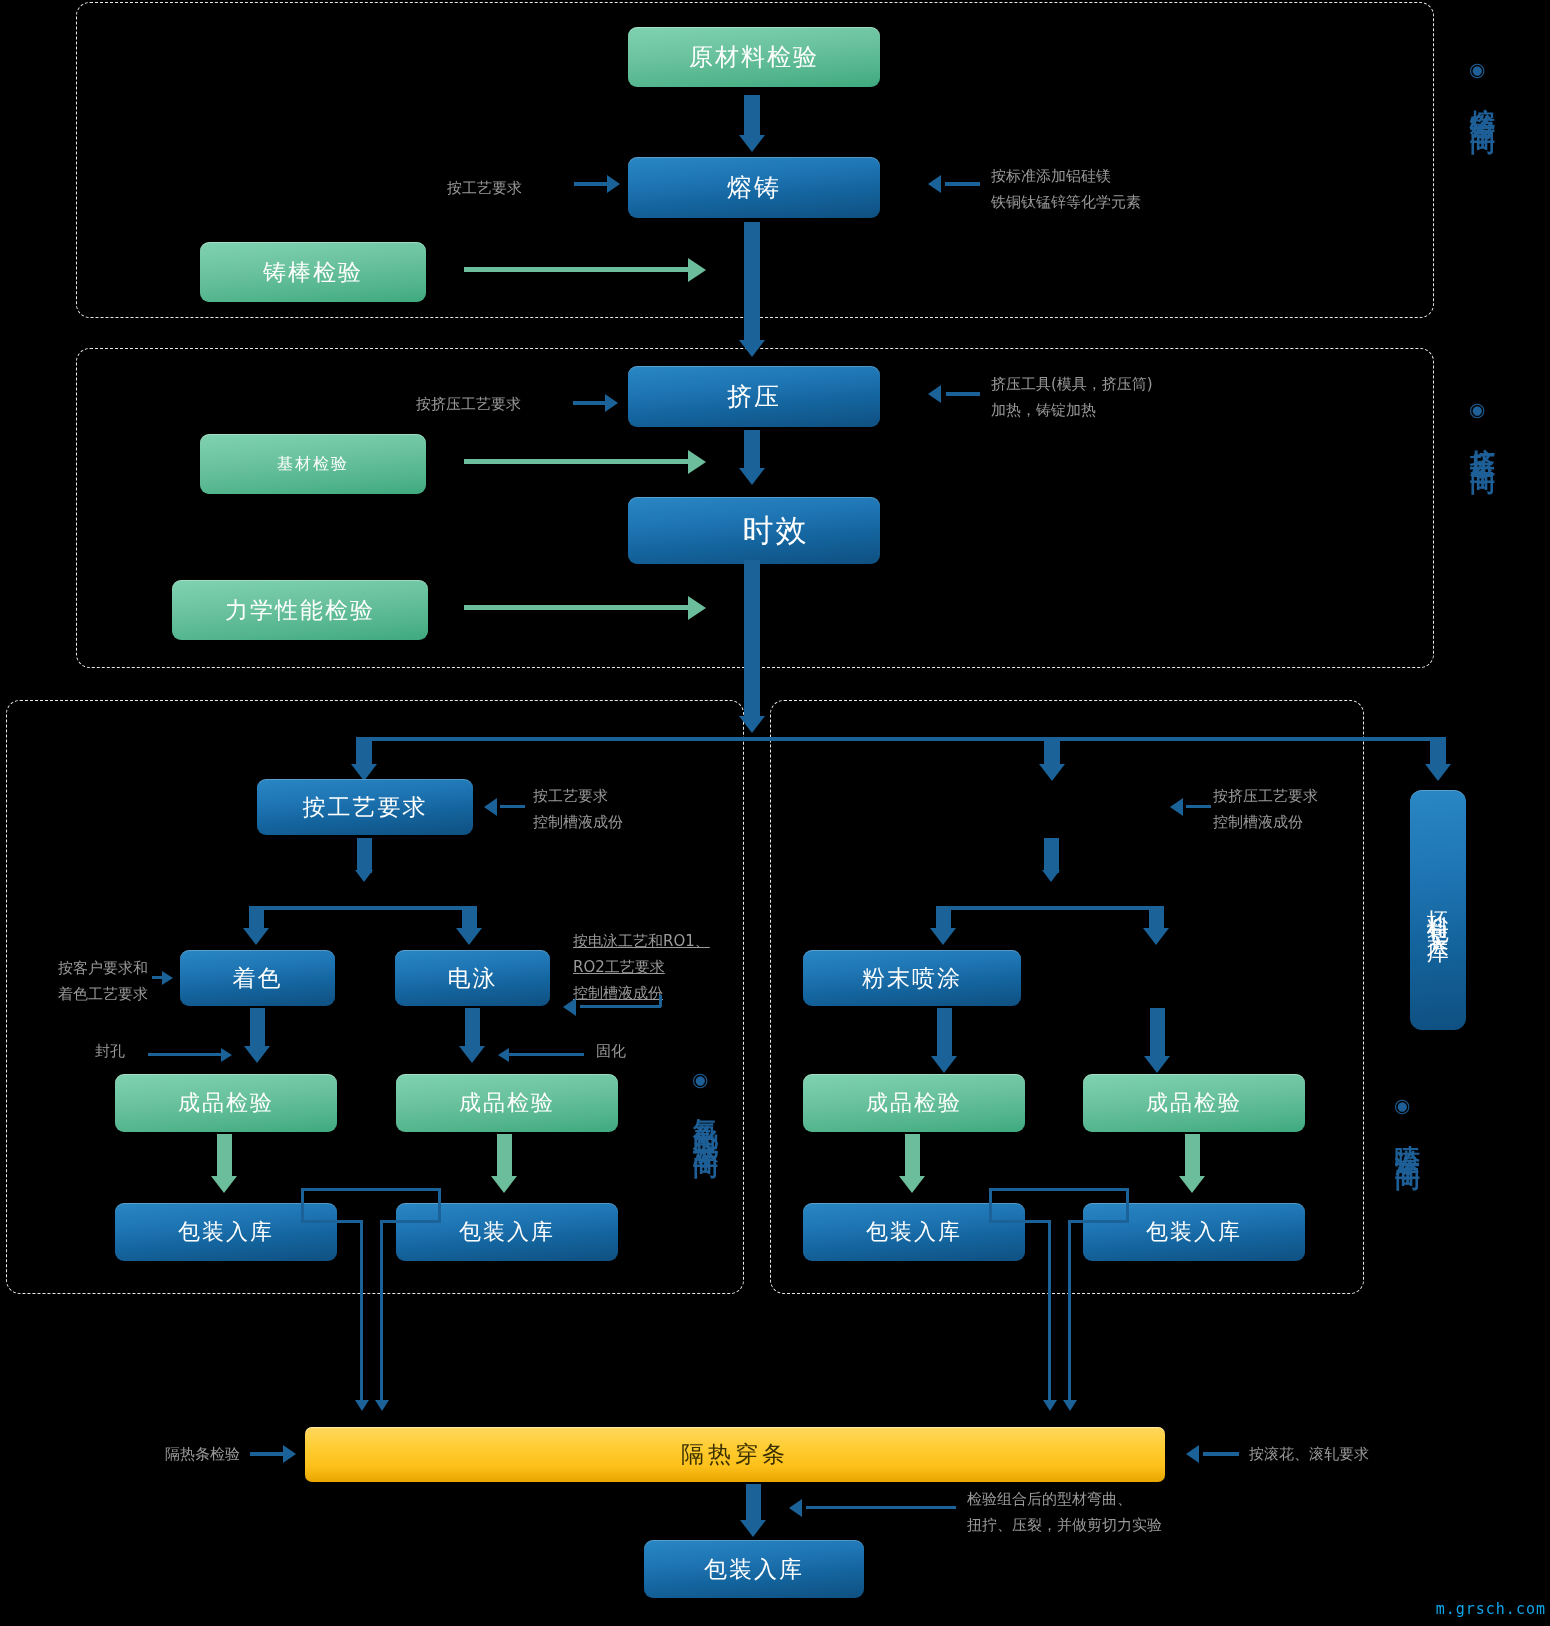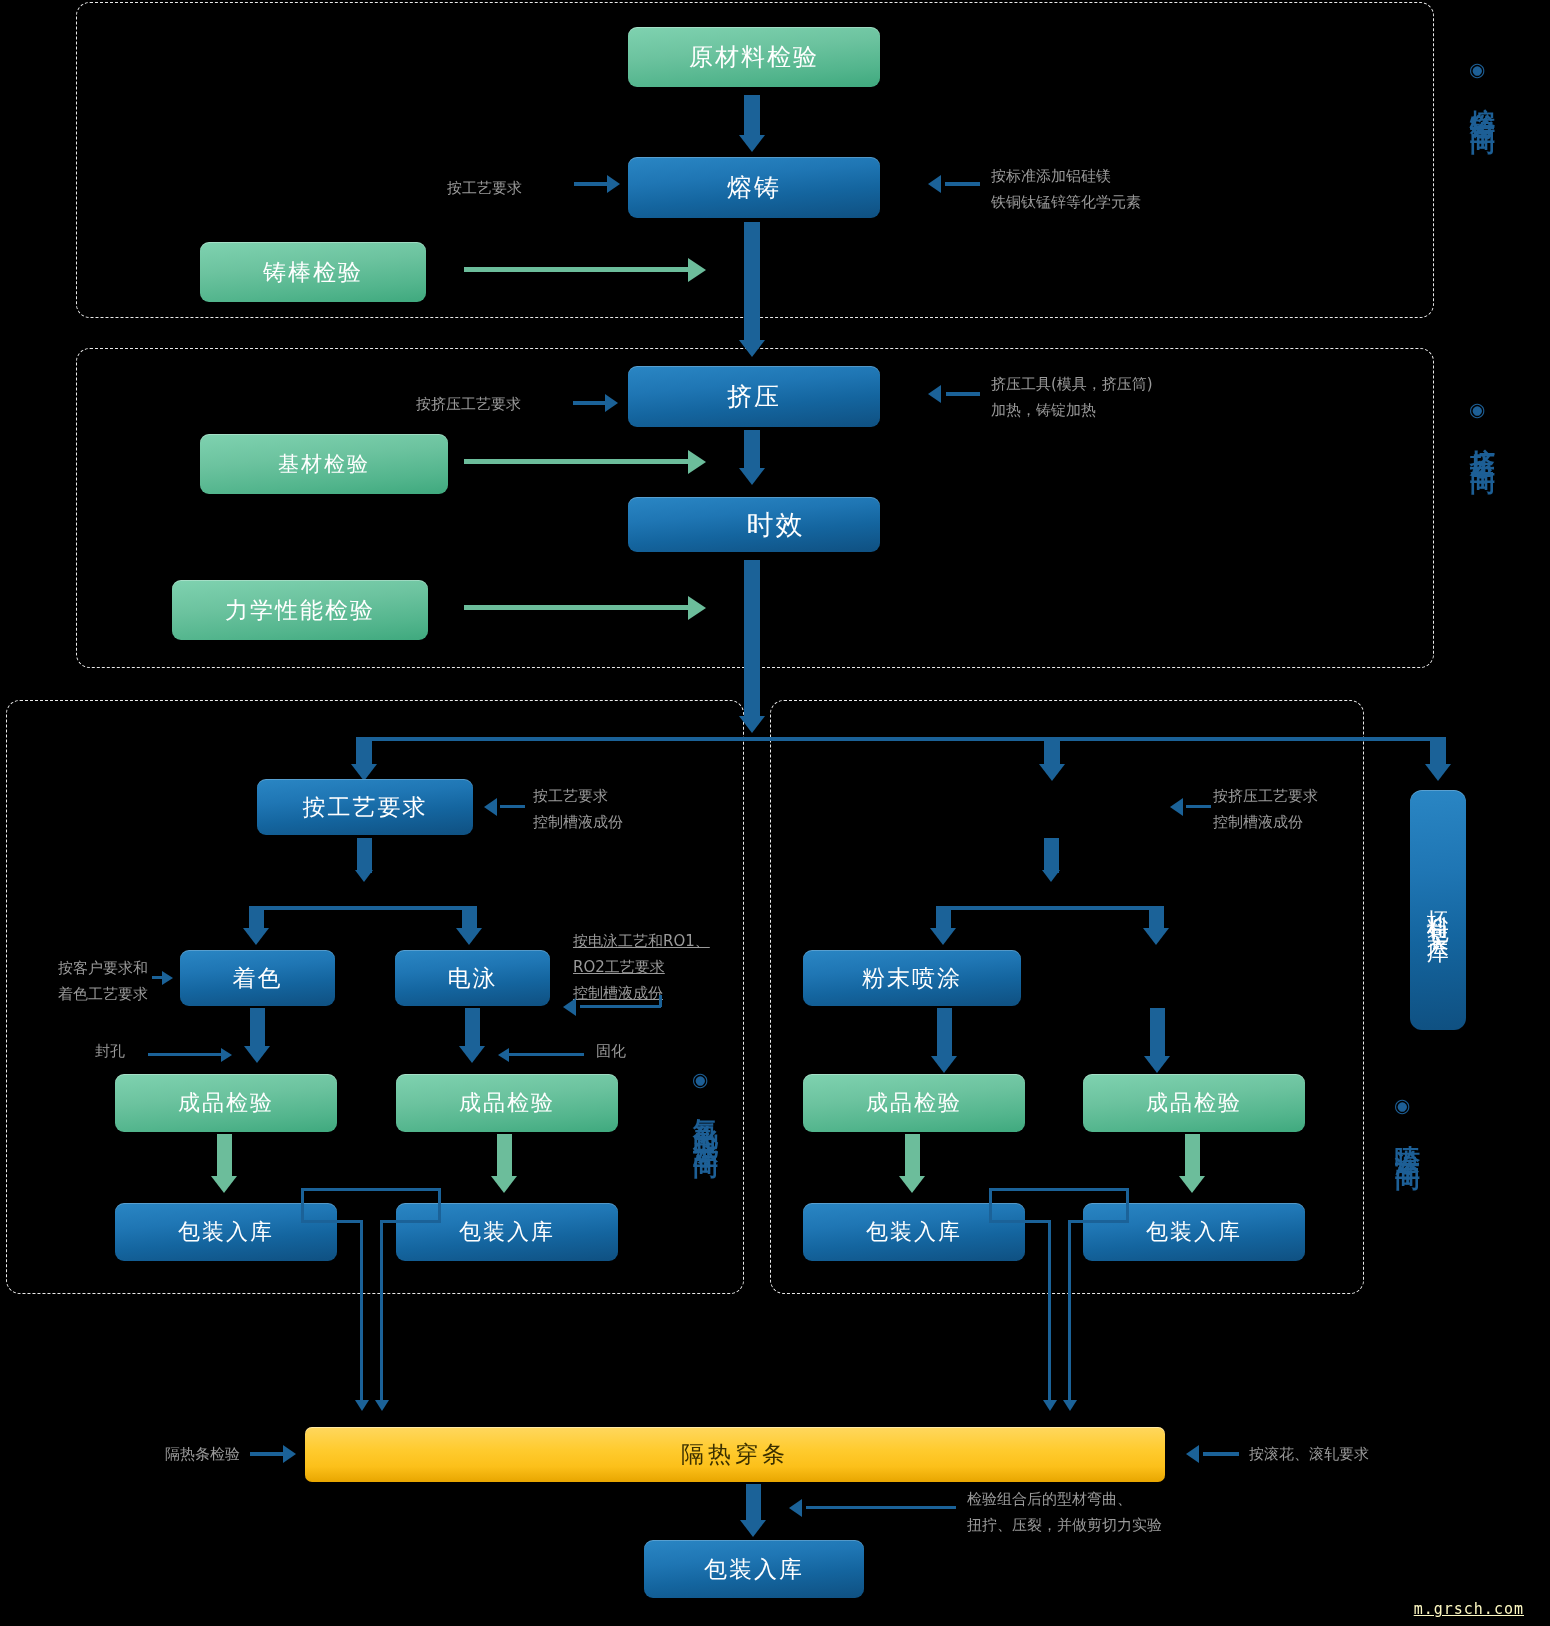--- a/index.html
+++ b/index.html
@@ -45,22 +45,22 @@
   .aleft{position:absolute;width:0;height:0;border-top:9px solid transparent;
          border-bottom:9px solid transparent;border-right:13px solid #1b6298;}
   .aright{position:absolute;width:0;height:0;border-top:9px solid transparent;
           border-bottom:9px solid transparent;border-left:13px solid #1b6298;}
   .aright.g{border-top:12px solid transparent;border-bottom:12px solid transparent;
             border-left:18px solid #6cbd9b;}
   .aleft.thin{border-top:7px solid transparent;border-bottom:7px solid transparent;border-right:11px solid #1b6298;}
   .aright.thin{border-top:7px solid transparent;border-bottom:7px solid transparent;border-left:11px solid #1b6298;}
   .adown.thin{border-left:7px solid transparent;border-right:7px solid transparent;border-top:11px solid #1b6298;}
 
-  #watermark{position:absolute;right:26px;bottom:8px;color:#fef9c3;font-size:15px;
-             font-family:"DejaVu Sans Mono","Liberation Mono",monospace;letter-spacing:1px;text-decoration:underline;}
+  #watermark{position:absolute;right:4px;bottom:8px;color:#0ea5e9;font-size:15px;
+             font-family:"DejaVu Sans Mono","Liberation Mono",monospace;letter-spacing:1px;}
 </style>
 </head>
 <body>
 
 <div id="stage">
 
   <div class="zone" style="left:76px;top:2px;width:1358px;height:316px;"></div>
   <div class="zone" style="left:76px;top:348px;width:1358px;height:320px;"></div>
   <div class="zone" style="left:6px;top:700px;width:738px;height:594px;"></div>
   <div class="zone" style="left:770px;top:700px;width:594px;height:594px;"></div>
@@ -107,23 +107,23 @@
   <div class="aright" style="left:605px;top:394px;"></div>
 
   <div class="note" style="left:991px;top:371px;width:240px;">挤压工具(模具，挤压筒)
 加热，铸锭加热</div>
   <div class="hline" style="left:946px;top:392px;width:34px;height:4px;"></div>
   <div class="aleft" style="left:928px;top:385px;"></div>
 
   <div class="vline" style="left:744px;top:430px;width:16px;height:42px;"></div>
   <div class="adown" style="left:739px;top:468px;"></div>
 
-  <div class="node blue" style="left:628px;top:497px;width:252px;height:55px;font-size:27px;padding-left:43px;">时效</div>
-
-  <div class="node green" style="left:200px;top:434px;width:248px;height:60px;font-size:21px;">基材检验</div>
+  <div class="node blue" style="left:628px;top:497px;width:252px;height:67px;font-size:31px;padding-left:43px;">时效</div>
+
+  <div class="node green" style="left:200px;top:434px;width:226px;height:60px;font-size:16px;">基材检验</div>
   <div class="gline" style="left:464px;top:459px;width:226px;height:5px;"></div>
   <div class="aright g" style="left:688px;top:450px;"></div>
 
   <div class="node green" style="left:172px;top:580px;width:256px;height:60px;font-size:23px;">力学性能检验</div>
   <div class="gline" style="left:464px;top:605px;width:226px;height:5px;"></div>
   <div class="aright g" style="left:688px;top:596px;"></div>
 
   <div class="vline" style="left:744px;top:560px;width:16px;height:160px;"></div>
   <div class="adown" style="left:739px;top:716px;"></div>
 

